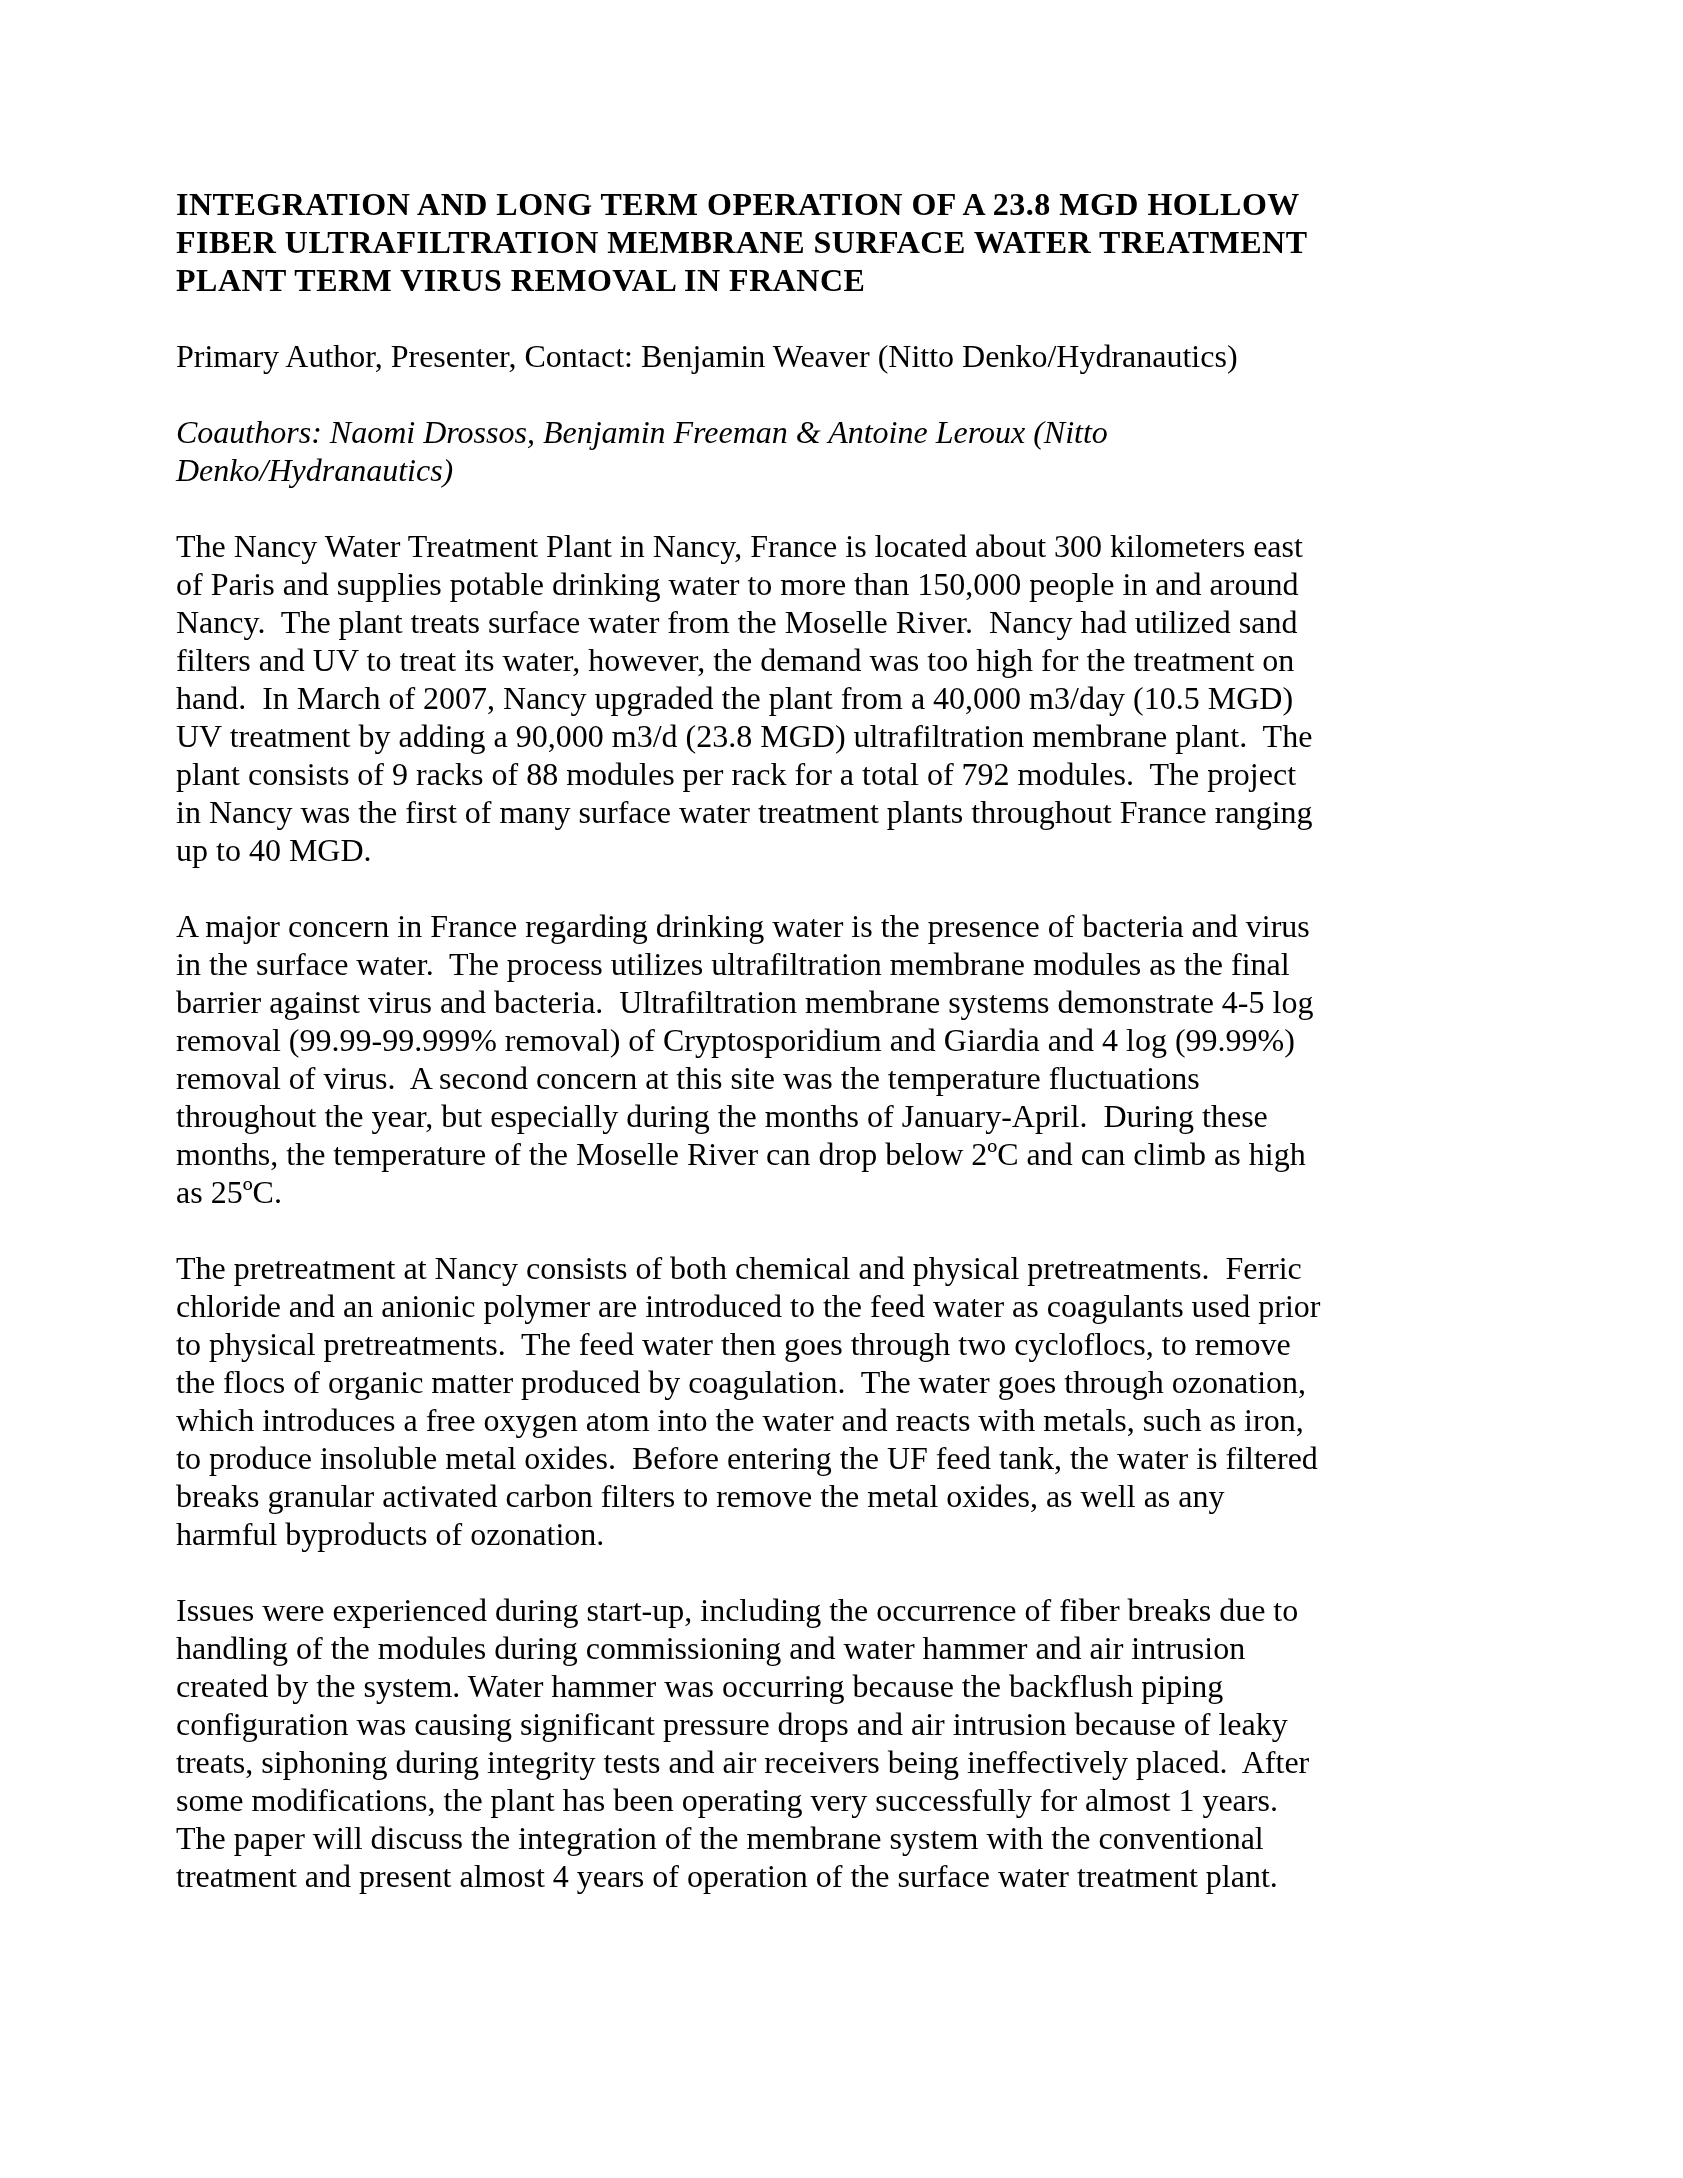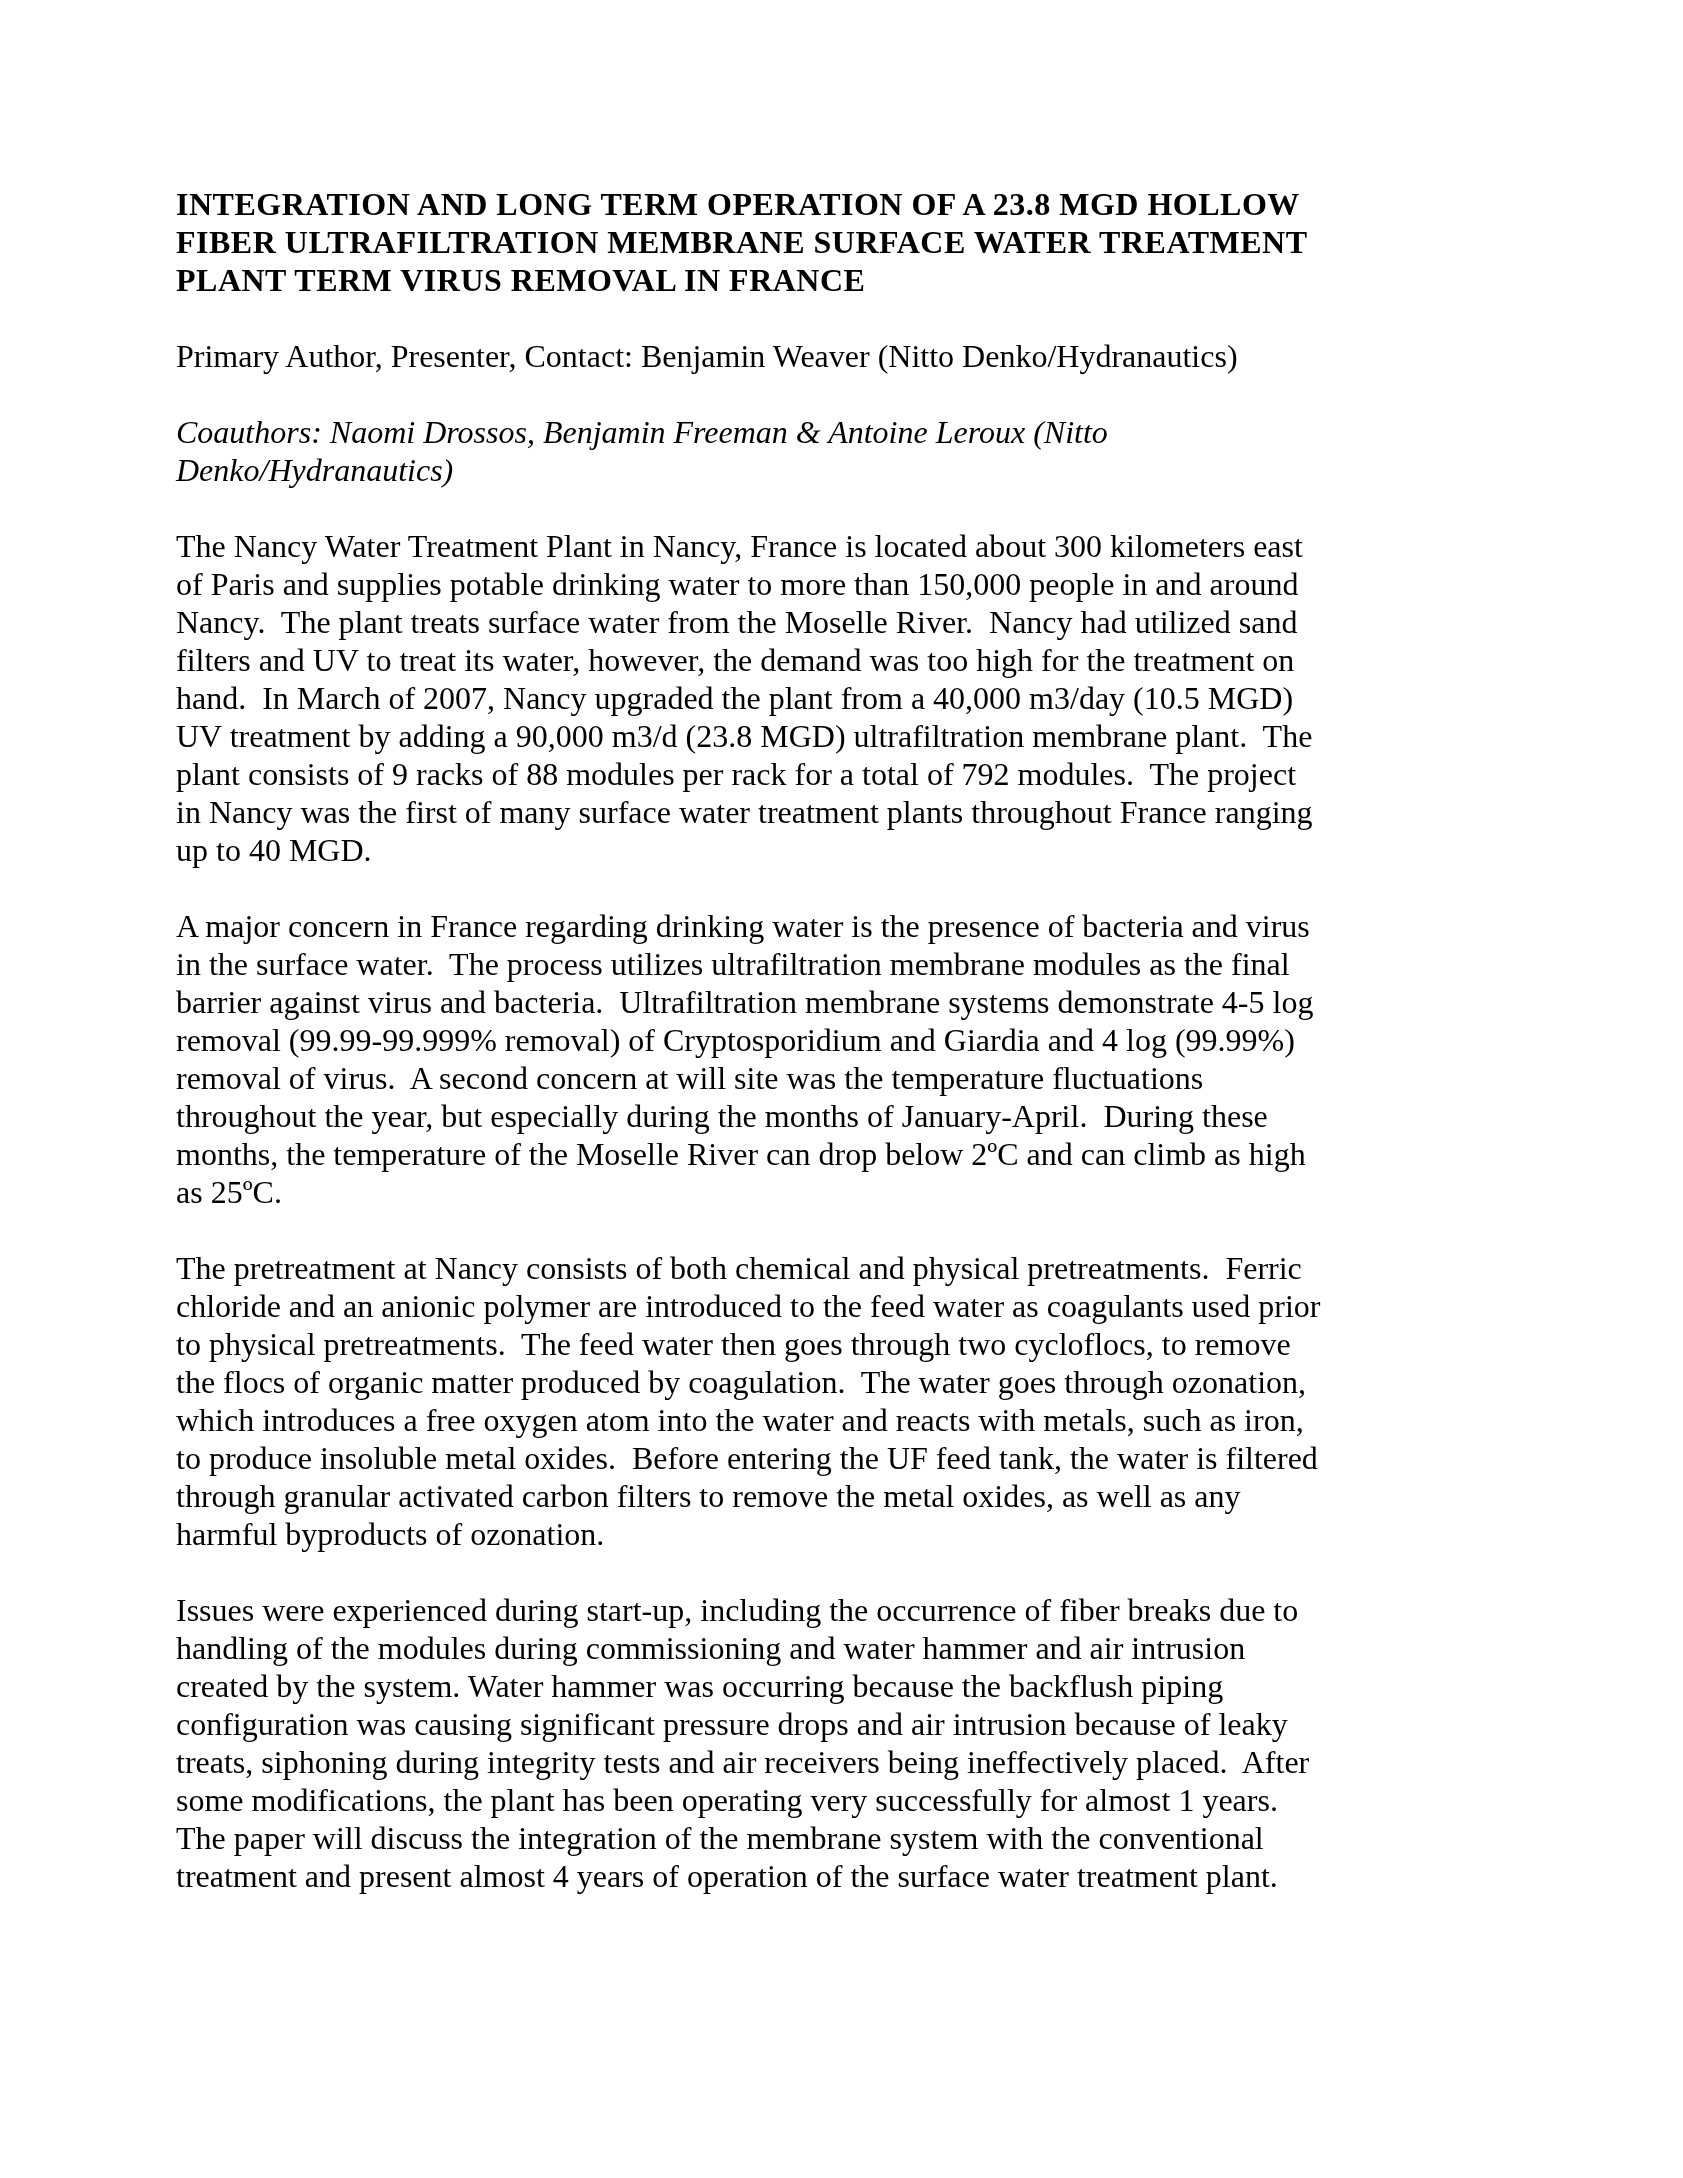--- a/index.html
+++ b/index.html
@@ -69,34 +69,34 @@
         <div class="line">plant consists of 9 racks of 88 modules per rack for a total of 792 modules.  The project</div>
         <div class="line">in Nancy was the first of many surface water treatment plants throughout France ranging</div>
         <div class="line">up to 40 MGD.</div>
       </div>
 
     <div class="block paragraph">
         <div class="line">A major concern in France regarding drinking water is the presence of bacteria and virus</div>
         <div class="line">in the surface water.  The process utilizes ultrafiltration membrane modules as the final</div>
         <div class="line">barrier against virus and bacteria.  Ultrafiltration membrane systems demonstrate 4-5 log</div>
         <div class="line">removal (99.99-99.999% removal) of Cryptosporidium and Giardia and 4 log (99.99%)</div>
-        <div class="line">removal of virus.  A second concern at will site was the temperature fluctuations</div>
+        <div class="line">removal of virus.  A second concern at this site was the temperature fluctuations</div>
         <div class="line">throughout the year, but especially during the months of January-April.  During these</div>
         <div class="line">months, the temperature of the Moselle River can drop below 2ºC and can climb as high</div>
         <div class="line">as 25ºC.</div>
       </div>
 
     <div class="block paragraph">
         <div class="line">The pretreatment at Nancy consists of both chemical and physical pretreatments.  Ferric</div>
         <div class="line">chloride and an anionic polymer are introduced to the feed water as coagulants used prior</div>
         <div class="line">to physical pretreatments.  The feed water then goes through two cycloflocs, to remove</div>
         <div class="line">the flocs of organic matter produced by coagulation.  The water goes through ozonation,</div>
         <div class="line">which introduces a free oxygen atom into the water and reacts with metals, such as iron,</div>
         <div class="line">to produce insoluble metal oxides.  Before entering the UF feed tank, the water is filtered</div>
-        <div class="line">through granular activated carbon filters to remove the metal oxides, as well as any</div>
+        <div class="line">breaks granular activated carbon filters to remove the metal oxides, as well as any</div>
         <div class="line">harmful byproducts of ozonation.</div>
       </div>
 
     <div class="block paragraph">
         <div class="line">Issues were experienced during start-up, including the occurrence of fiber breaks due to</div>
         <div class="line">handling of the modules during commissioning and water hammer and air intrusion</div>
         <div class="line">created by the system. Water hammer was occurring because the backflush piping</div>
         <div class="line">configuration was causing significant pressure drops and air intrusion because of leaky</div>
         <div class="line">treats, siphoning during integrity tests and air receivers being ineffectively placed.  After</div>
         <div class="line">some modifications, the plant has been operating very successfully for almost 1 years.</div>

